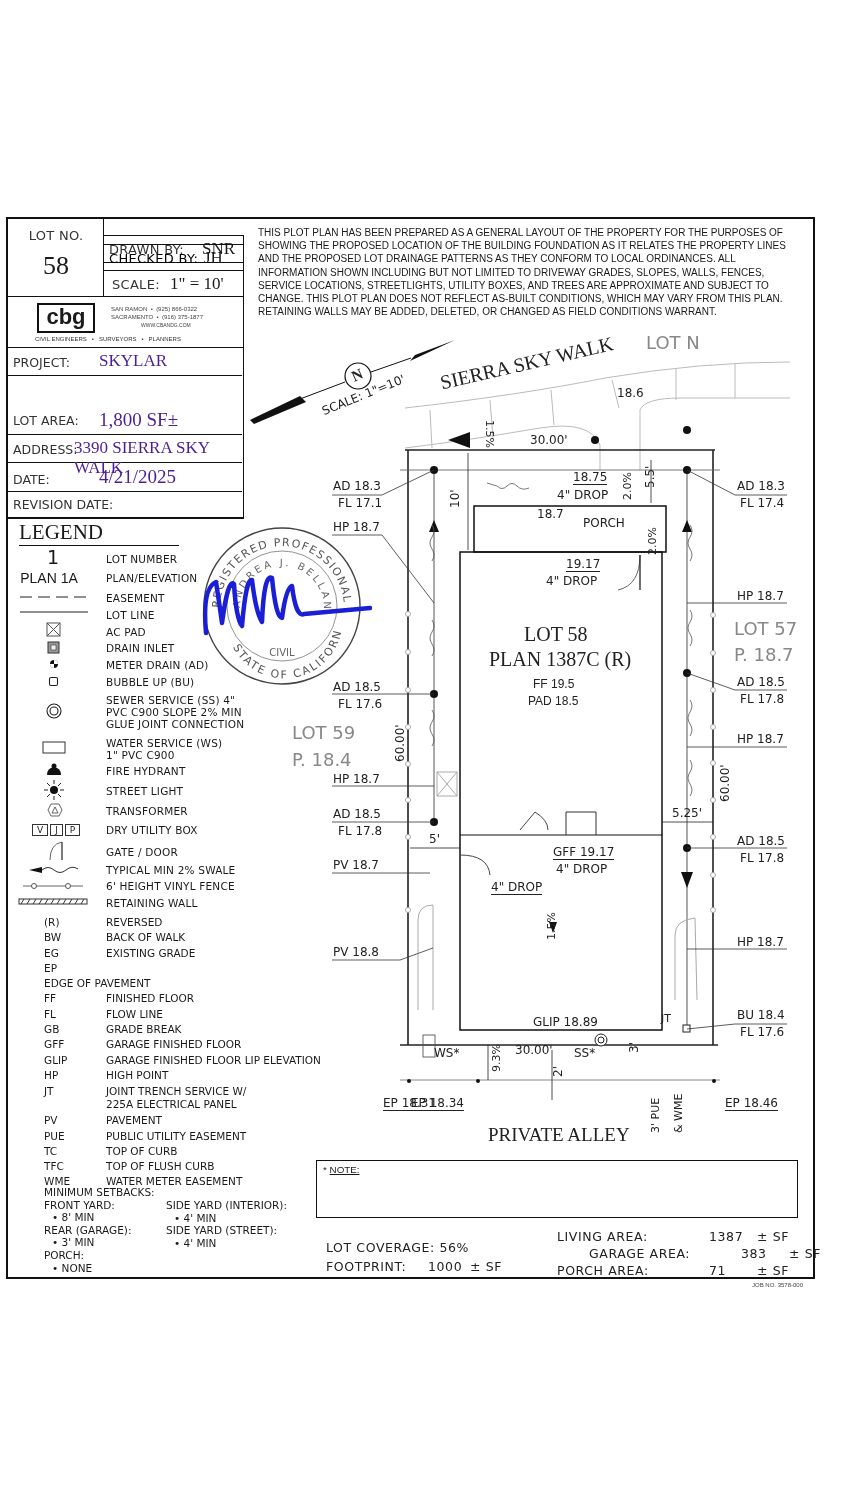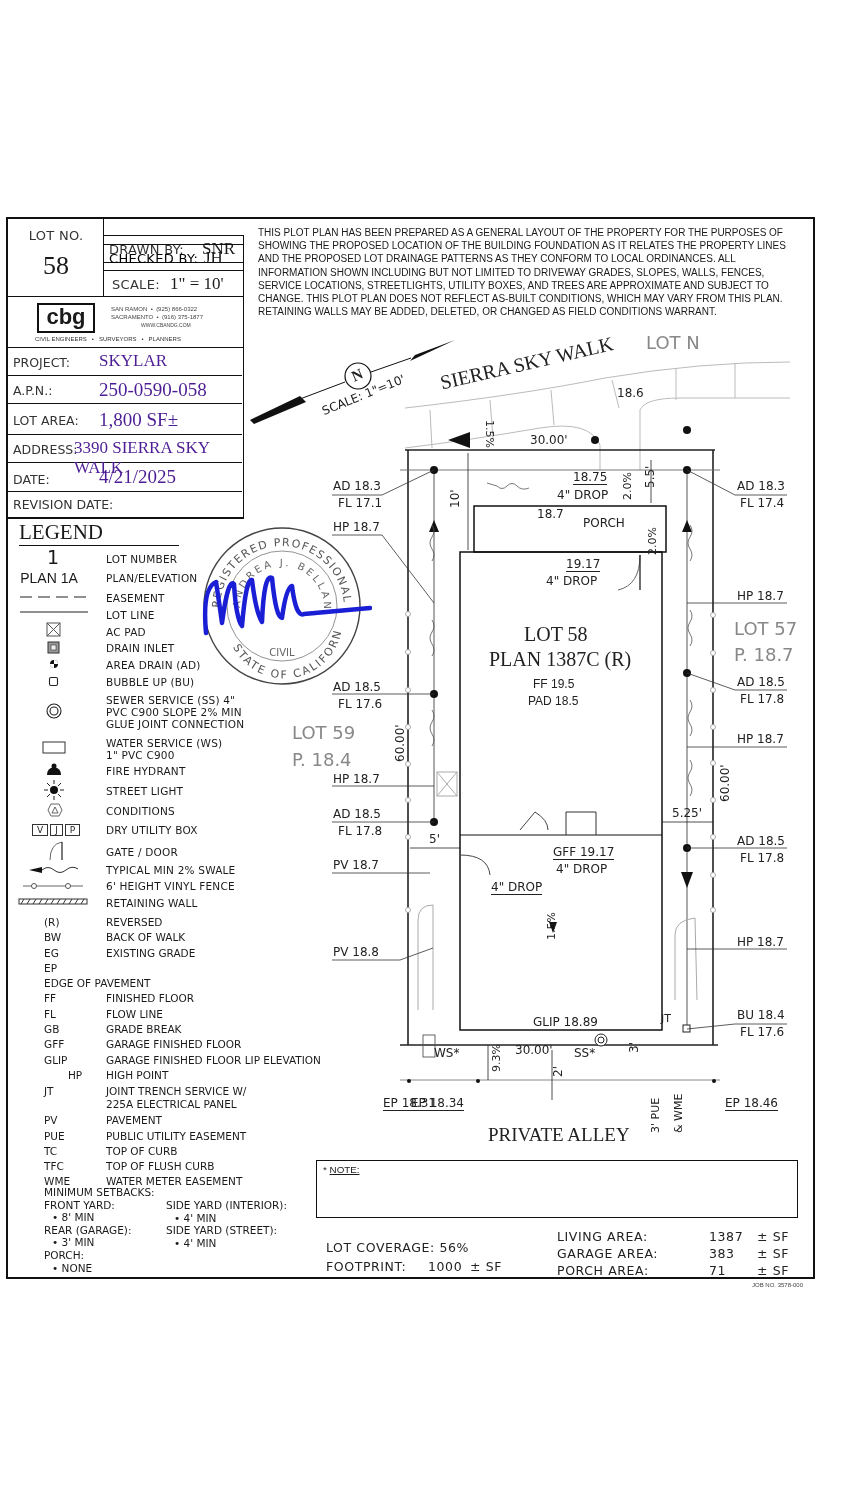--- a/index.html
+++ b/index.html
@@ -54,24 +54,20 @@
   <div class="abs" style="left:28px;top:39px;font-size:6px;color:#333;font-family:'Liberation Sans',sans-serif;white-space:nowrap;">
     <span>CIVIL ENGINEERS</span>&nbsp;&nbsp;&nbsp;•&nbsp;&nbsp;&nbsp;<span>SURVEYORS</span>&nbsp;&nbsp;&nbsp;•&nbsp;&nbsp;&nbsp;<span>PLANNERS</span>
   </div>
 </div>
 
 <div class="tb" style="left:6px;top:347px;width:238px;height:171px;">
   <div class="row" style="left:0;top:0;width:235px;height:28px;">
     <span class="lbl" style="top:7px;">PROJECT:</span>
     <span class="val" style="left:92px;top:3px;font-size:17px;">SKYLAR</span>
   </div>
-  <div class="row" style="left:0;top:28px;width:235px;height:28px;">
-    <span class="lbl" style="top:7px;">A.P.N.:</span>
-    <span class="val" style="left:92px;top:3px;">250-0590-058</span>
-  </div>
   <div class="row" style="left:0;top:56px;width:235px;height:31px;">
     <span class="lbl" style="top:9px;">LOT AREA:</span>
     <span class="val" style="left:92px;top:5px;">1,800 SF±</span>
   </div>
   <div class="row" style="left:0;top:87px;width:235px;height:28px;">
     <span class="lbl" style="top:7px;">ADDRESS:</span>
     <span class="val" style="left:67px;top:3px;font-size:17px;">3390  SIERRA SKY WALK</span>
   </div>
   <div class="row" style="left:0;top:115px;width:235px;height:29px;">
     <span class="lbl" style="top:9px;">DATE:</span>
@@ -113,21 +109,21 @@
   <rect x="1" y="1" width="11" height="11" fill="#999" stroke="#333"></rect>
     <rect x="4" y="4" width="5" height="5" fill="#eee" stroke="#333" stroke-width="0.6"></rect>
 </svg>
 <div class="leg-txt" style="top:642px;">DRAIN INLET</div>
 
 <svg class="abs" style="left:49px;top:659px;" width="12" height="12">
   <circle cx="5" cy="5" r="4" fill="#111"></circle>
     <path d="M5 1 A4 4 0 0 1 9 5 L5 5 Z" fill="#fff"></path>
     <path d="M5 9 A4 4 0 0 1 1 5 L5 5 Z" fill="#fff"></path>
 </svg>
-<div class="leg-txt" style="top:659px;">AREA DRAIN (AD)</div>
+<div class="leg-txt" style="top:659px;">METER DRAIN (AD)</div>
 
 <svg class="abs" style="left:48px;top:676px;" width="12" height="12">
   <rect x="1.5" y="1.5" width="8" height="8" rx="1.5" fill="none" stroke="#222" stroke-width="1.1"></rect>
 </svg>
 <div class="leg-txt" style="top:676px;">BUBBLE UP (BU)</div>
 
 <svg class="abs" style="left:46px;top:703px;" width="18" height="18">
   <circle cx="8" cy="8" r="7" fill="none" stroke="#222" stroke-width="1.1"></circle>
     <circle cx="8" cy="8" r="4" fill="none" stroke="#222" stroke-width="1.1"></circle>
 </svg>
@@ -159,21 +155,21 @@
       <line x1="5" y1="19" x2="8" y2="16"></line>
       <line x1="19" y1="19" x2="16" y2="16"></line>
     </g>
 </svg>
 <div class="leg-txt" style="top:785px;">STREET LIGHT</div>
 
 <svg class="abs" style="left:47px;top:803px;" width="16" height="14">
   <path d="M4 1 L12 1 L15 7 L12 13 L4 13 L1 7 Z" fill="none" stroke="#555" stroke-width="0.9"></path>
   <path d="M8 4 L11 10 L5 10 Z" fill="none" stroke="#555" stroke-width="0.9"></path>
 </svg>
-<div class="leg-txt" style="top:805px;">CONDITIONS</div>
+<div class="leg-txt" style="top:805px;">TRANSFORMER</div>
 
 <div class="abs" style="left:32px;top:824px;display:flex;gap:2px;font-family:'DejaVu Sans',sans-serif;font-size:9px;">
   <span style="border:1px solid #333;padding:0 4px;">V</span>
   <span style="border:1px solid #333;padding:0 4px;">J</span>
   <span style="border:1px solid #333;padding:0 4px;">P</span>
 </div>
 <div class="leg-txt" style="top:824px;">DRY UTILITY BOX</div>
 
 <svg class="abs" style="left:48px;top:840px;" width="20" height="22">
   <path d="M2 20 Q2 4 14 2" fill="none" stroke="#555" stroke-width="0.9"></path>
@@ -231,21 +227,21 @@
     </div>
   <div style="display:flex;">
       <span style="width:62px;">GFF</span>
       <span>GARAGE FINISHED FLOOR</span>
     </div>
   <div style="display:flex;">
       <span style="width:62px;">GLIP</span>
       <span>GARAGE FINISHED FLOOR LIP ELEVATION</span>
     </div>
   <div style="display:flex;">
-      <span style="width:62px;text-align:center;">HP</span>
+      <span style="width:62px;">HP</span>
       <span>HIGH POINT</span>
     </div>
   <div style="display:flex;line-height:12.5px;margin:2px 0 3px;">
       <span style="width:62px;">JT</span>
       <span style="white-space:pre-line;">JOINT TRENCH SERVICE W/
 225A ELECTRICAL PANEL</span>
     </div>
   <div style="display:flex;">
       <span style="width:62px;">PV</span>
       <span>PAVEMENT</span>
@@ -537,17 +533,17 @@
 
 <div class="stats" style="left:326px;top:1240px;">
   <span>LOT COVERAGE:</span>
   <span>56%</span>
 </div>
 <div class="stats" style="left:326px;top:1259px;">
   <span style="display:inline-block;width:102px;">FOOTPRINT:</span><span style="display:inline-block;width:42px;">1000</span><span>± SF</span>
 </div>
 <div class="stats" style="left:557px;top:1228px;line-height:17px;">
   <div><span style="display:inline-block;width:152px;">LIVING AREA:</span><span style="display:inline-block;width:48px;">1387</span><span>± SF</span></div>
-  <div><span style="display:inline-block;width:152px;">GARAGE AREA:</span><span style="display:inline-block;width:48px;">383</span><span>± SF</span></div>
+  <div><span style="display:inline-block;width:152px;margin-left:32px;">GARAGE AREA:</span><span style="display:inline-block;width:48px;">383</span><span>± SF</span></div>
   <div><span style="display:inline-block;width:152px;">PORCH AREA:</span><span style="display:inline-block;width:48px;">71</span><span>± SF</span></div>
 </div>
 
 <div class="abs" style="left:752px;top:1282px;font-size:6px;color:#444;font-family:'Liberation Sans',sans-serif;">JOB NO. 3578-000</div>
 
 </body></html>

